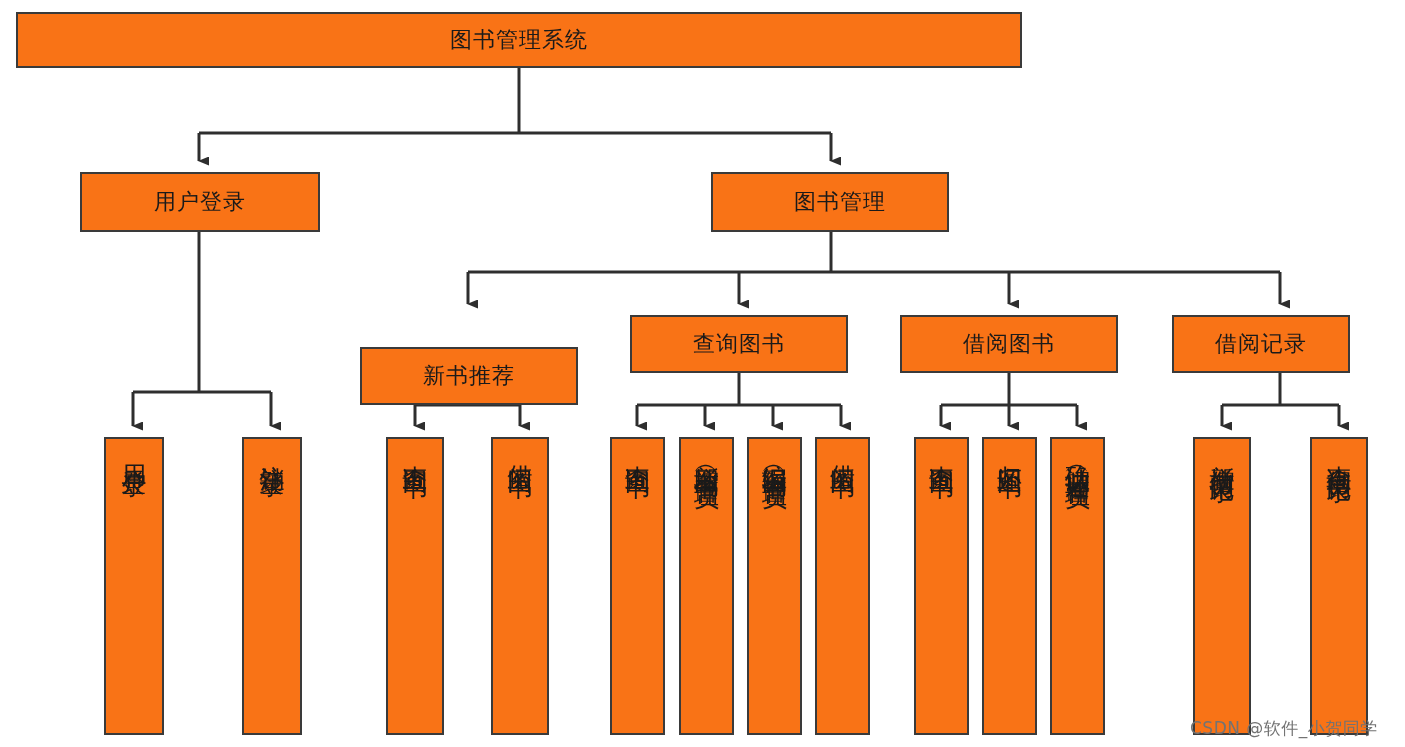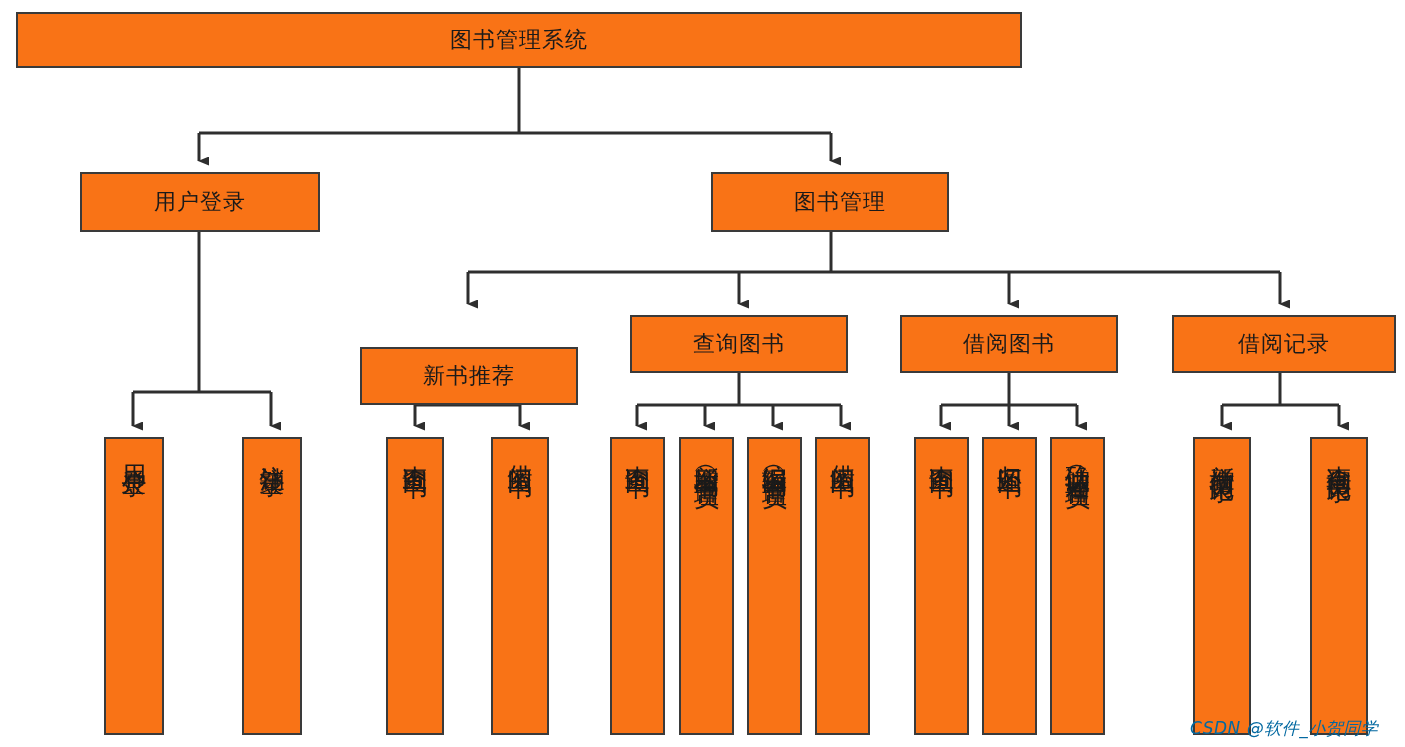--- a/index.html
+++ b/index.html
@@ -53,25 +53,24 @@
     writing-mode: vertical-rl;
     text-orientation: upright;
     font-size: 25px;
     letter-spacing: 3px;
     line-height: 1;
     white-space: nowrap;
   }
   .watermark {
     position: absolute;
     font-size: 17px;
-    color: #0369a1;
+    color: #737373;
     letter-spacing: 0.5px;
     white-space: nowrap;
     user-select: none;
-    font-style: italic;
   }
 </style>
 </head>
 <body>
 
 <div id="diagram-root">
 
   <svg id="wires" viewBox="0 0 1405 747">
     <defs>
       <marker id="arrowhead" markerWidth="9" markerHeight="11" refX="4.5" refY="10" orient="auto" markerUnits="userSpaceOnUse">
@@ -135,21 +134,21 @@
 
   <div class="node horiz" style="left:360px; top:315px; width:218px; height:58px;margin-top:32px;">
     <span class="label">新书推荐</span>
   </div>
   <div class="node horiz" style="left:630px; top:315px; width:218px; height:58px;">
     <span class="label">查询图书</span>
   </div>
   <div class="node horiz" style="left:900px; top:315px; width:218px; height:58px;">
     <span class="label">借阅图书</span>
   </div>
-  <div class="node horiz" style="left:1172px; top:315px; width:224px; height:58px;">
+  <div class="node horiz" style="left:1172px; top:315px; width:178px; height:58px;">
     <span class="label">借阅记录</span>
   </div>
 
   <div class="node vert" style="left:104px; top:437px; width:60px; height:298px;">
     <span class="label">用户登录</span>
   </div>
   <div class="node vert" style="left:242px; top:437px; width:60px; height:298px;">
     <span class="label">注销登录</span>
   </div>
 

